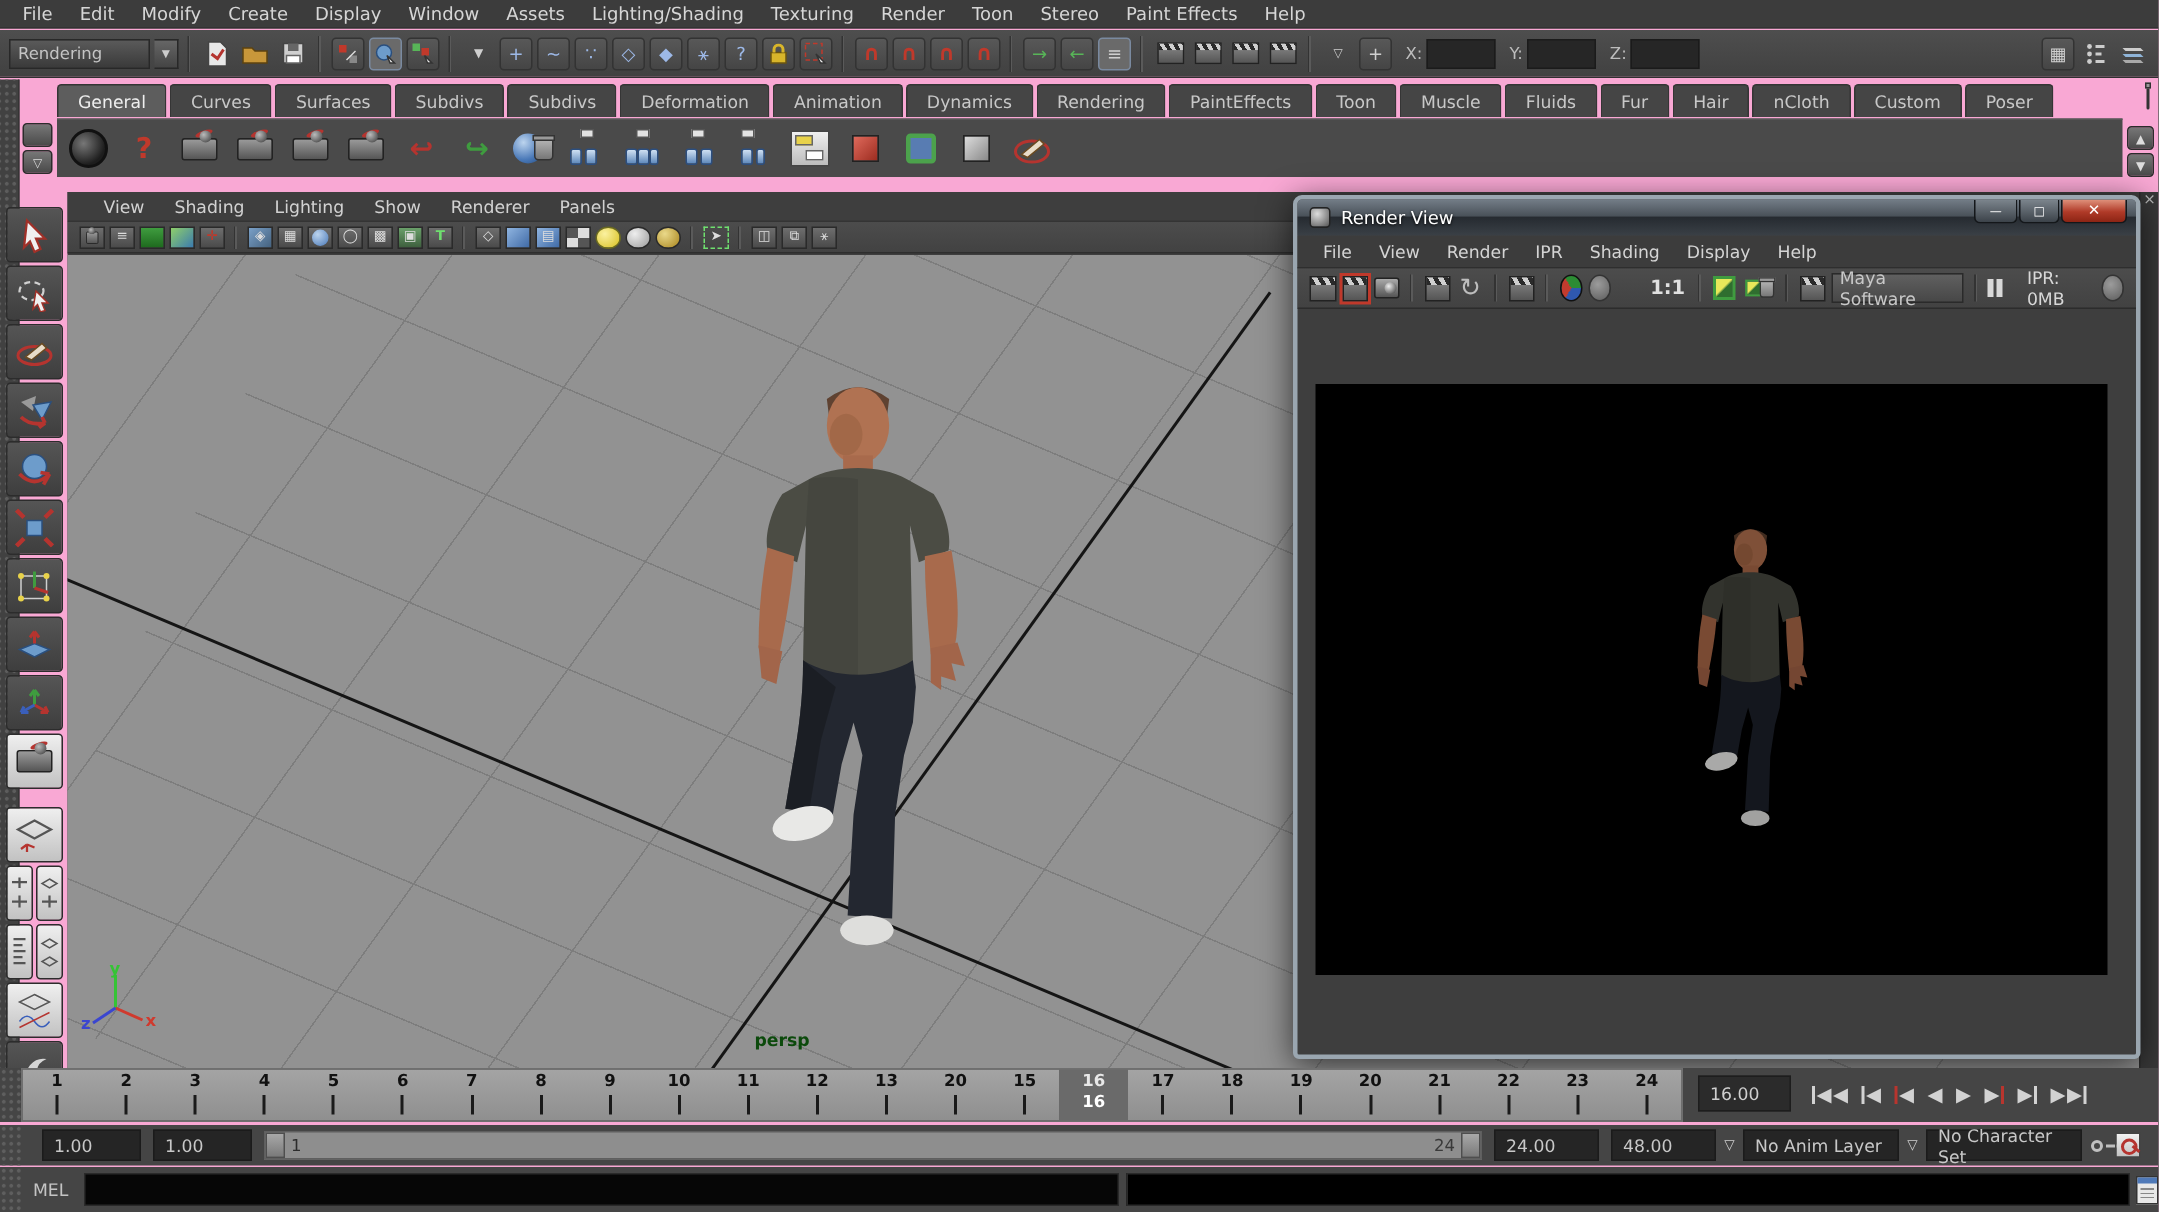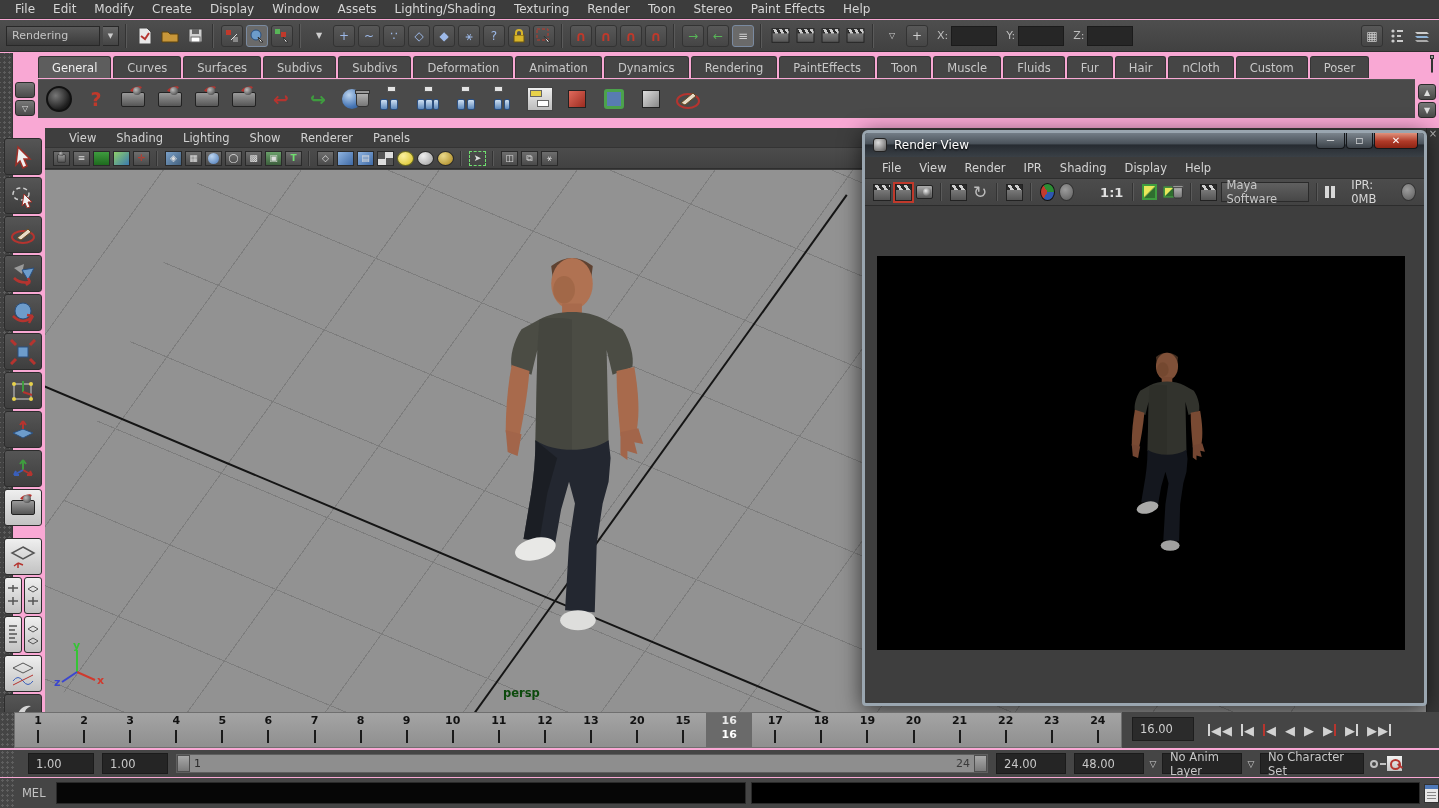--- a/index.html
+++ b/index.html
@@ -824,21 +824,21 @@
           <span class="rlabel">1</span>
         </span>
       <span style="display:flex;align-items:center">
           <span class="rlabel right">24</span>
           <span class="rhandle"></span>
         </span>
     </div>
     <div class="rr-field" style="width:70px">24.00</div>
     <div class="rr-field" style="width:70px;margin-left:8px">48.00</div>
     <span class="tri-btn">▽</span>
-    <div class="rr-field" style="width:80px">No Anim Layer</div>
+    <div class="rr-field" style="width:104px">No Anim Layer</div>
     <span class="tri-btn">▽</span>
     <div class="rr-field" style="width:104px">No Character Set</div>
     <span class="key-icon"></span>
     <span class="autokey"></span>
   </div>
 
   <div class="abs cmdrow">
     <div class="row-grip" style="height:30px"></div>
     <span class="mel-label">MEL</span>
     <input class="mel-input" type="text" style="">

